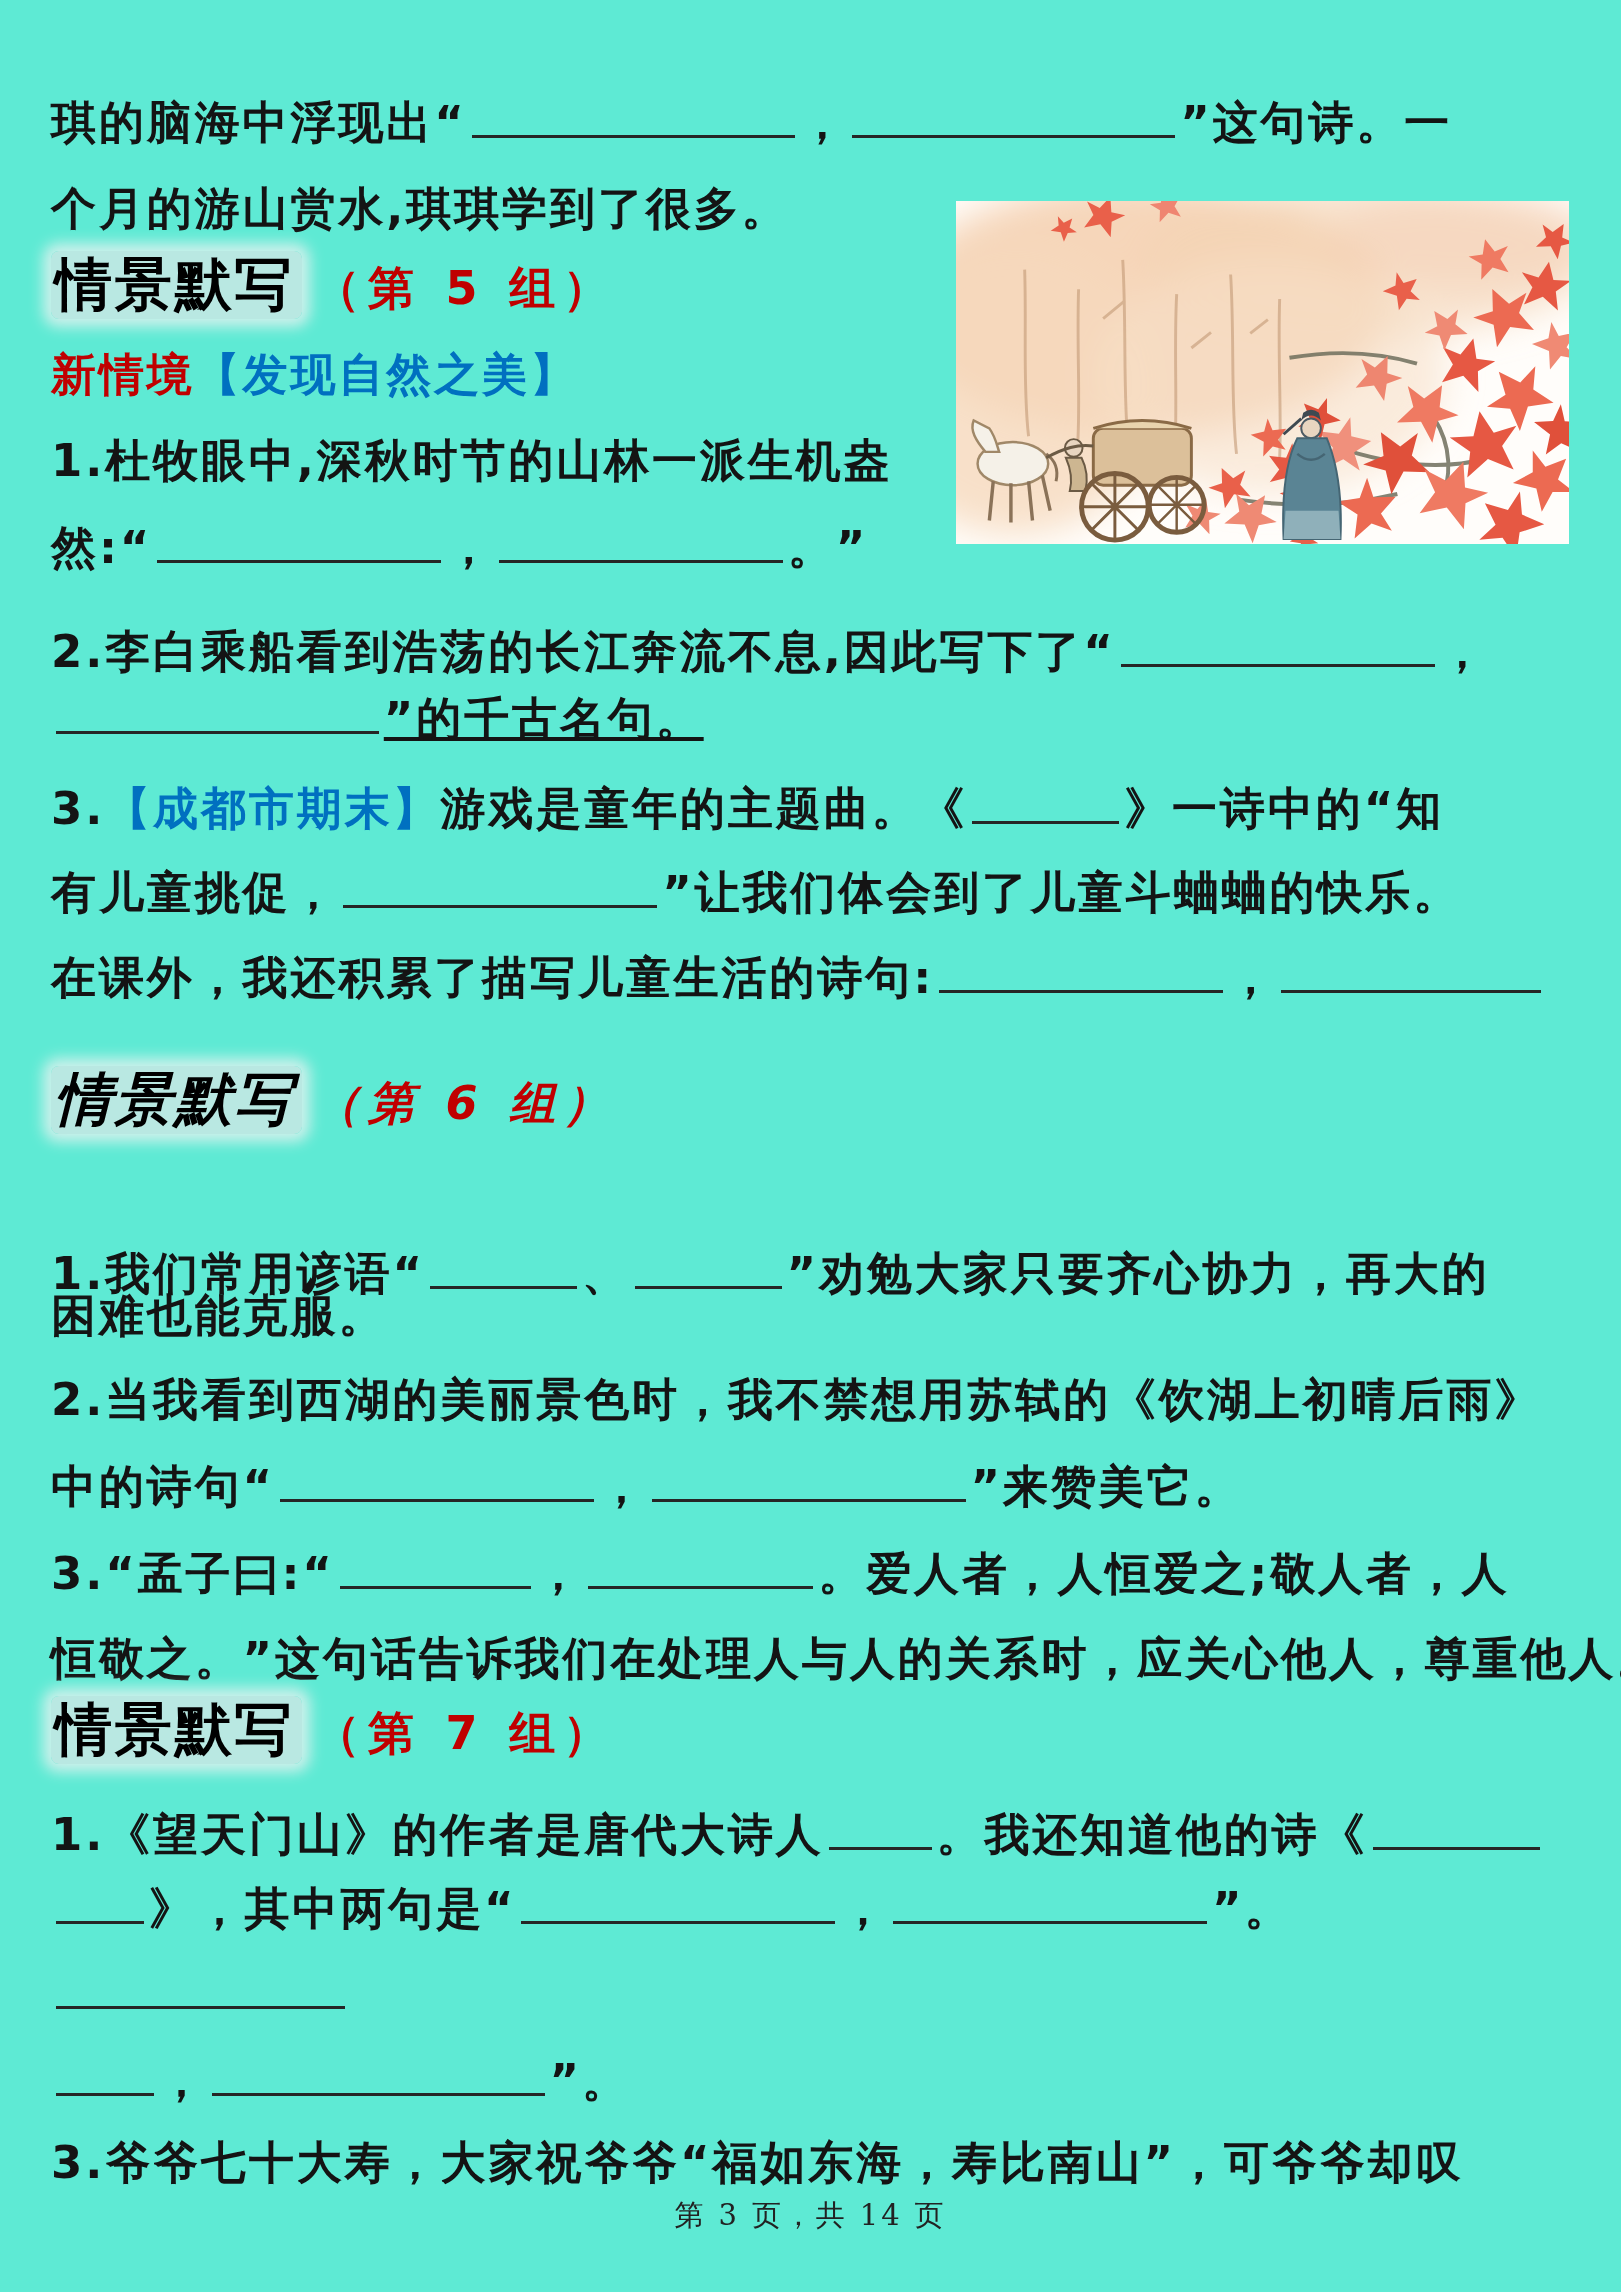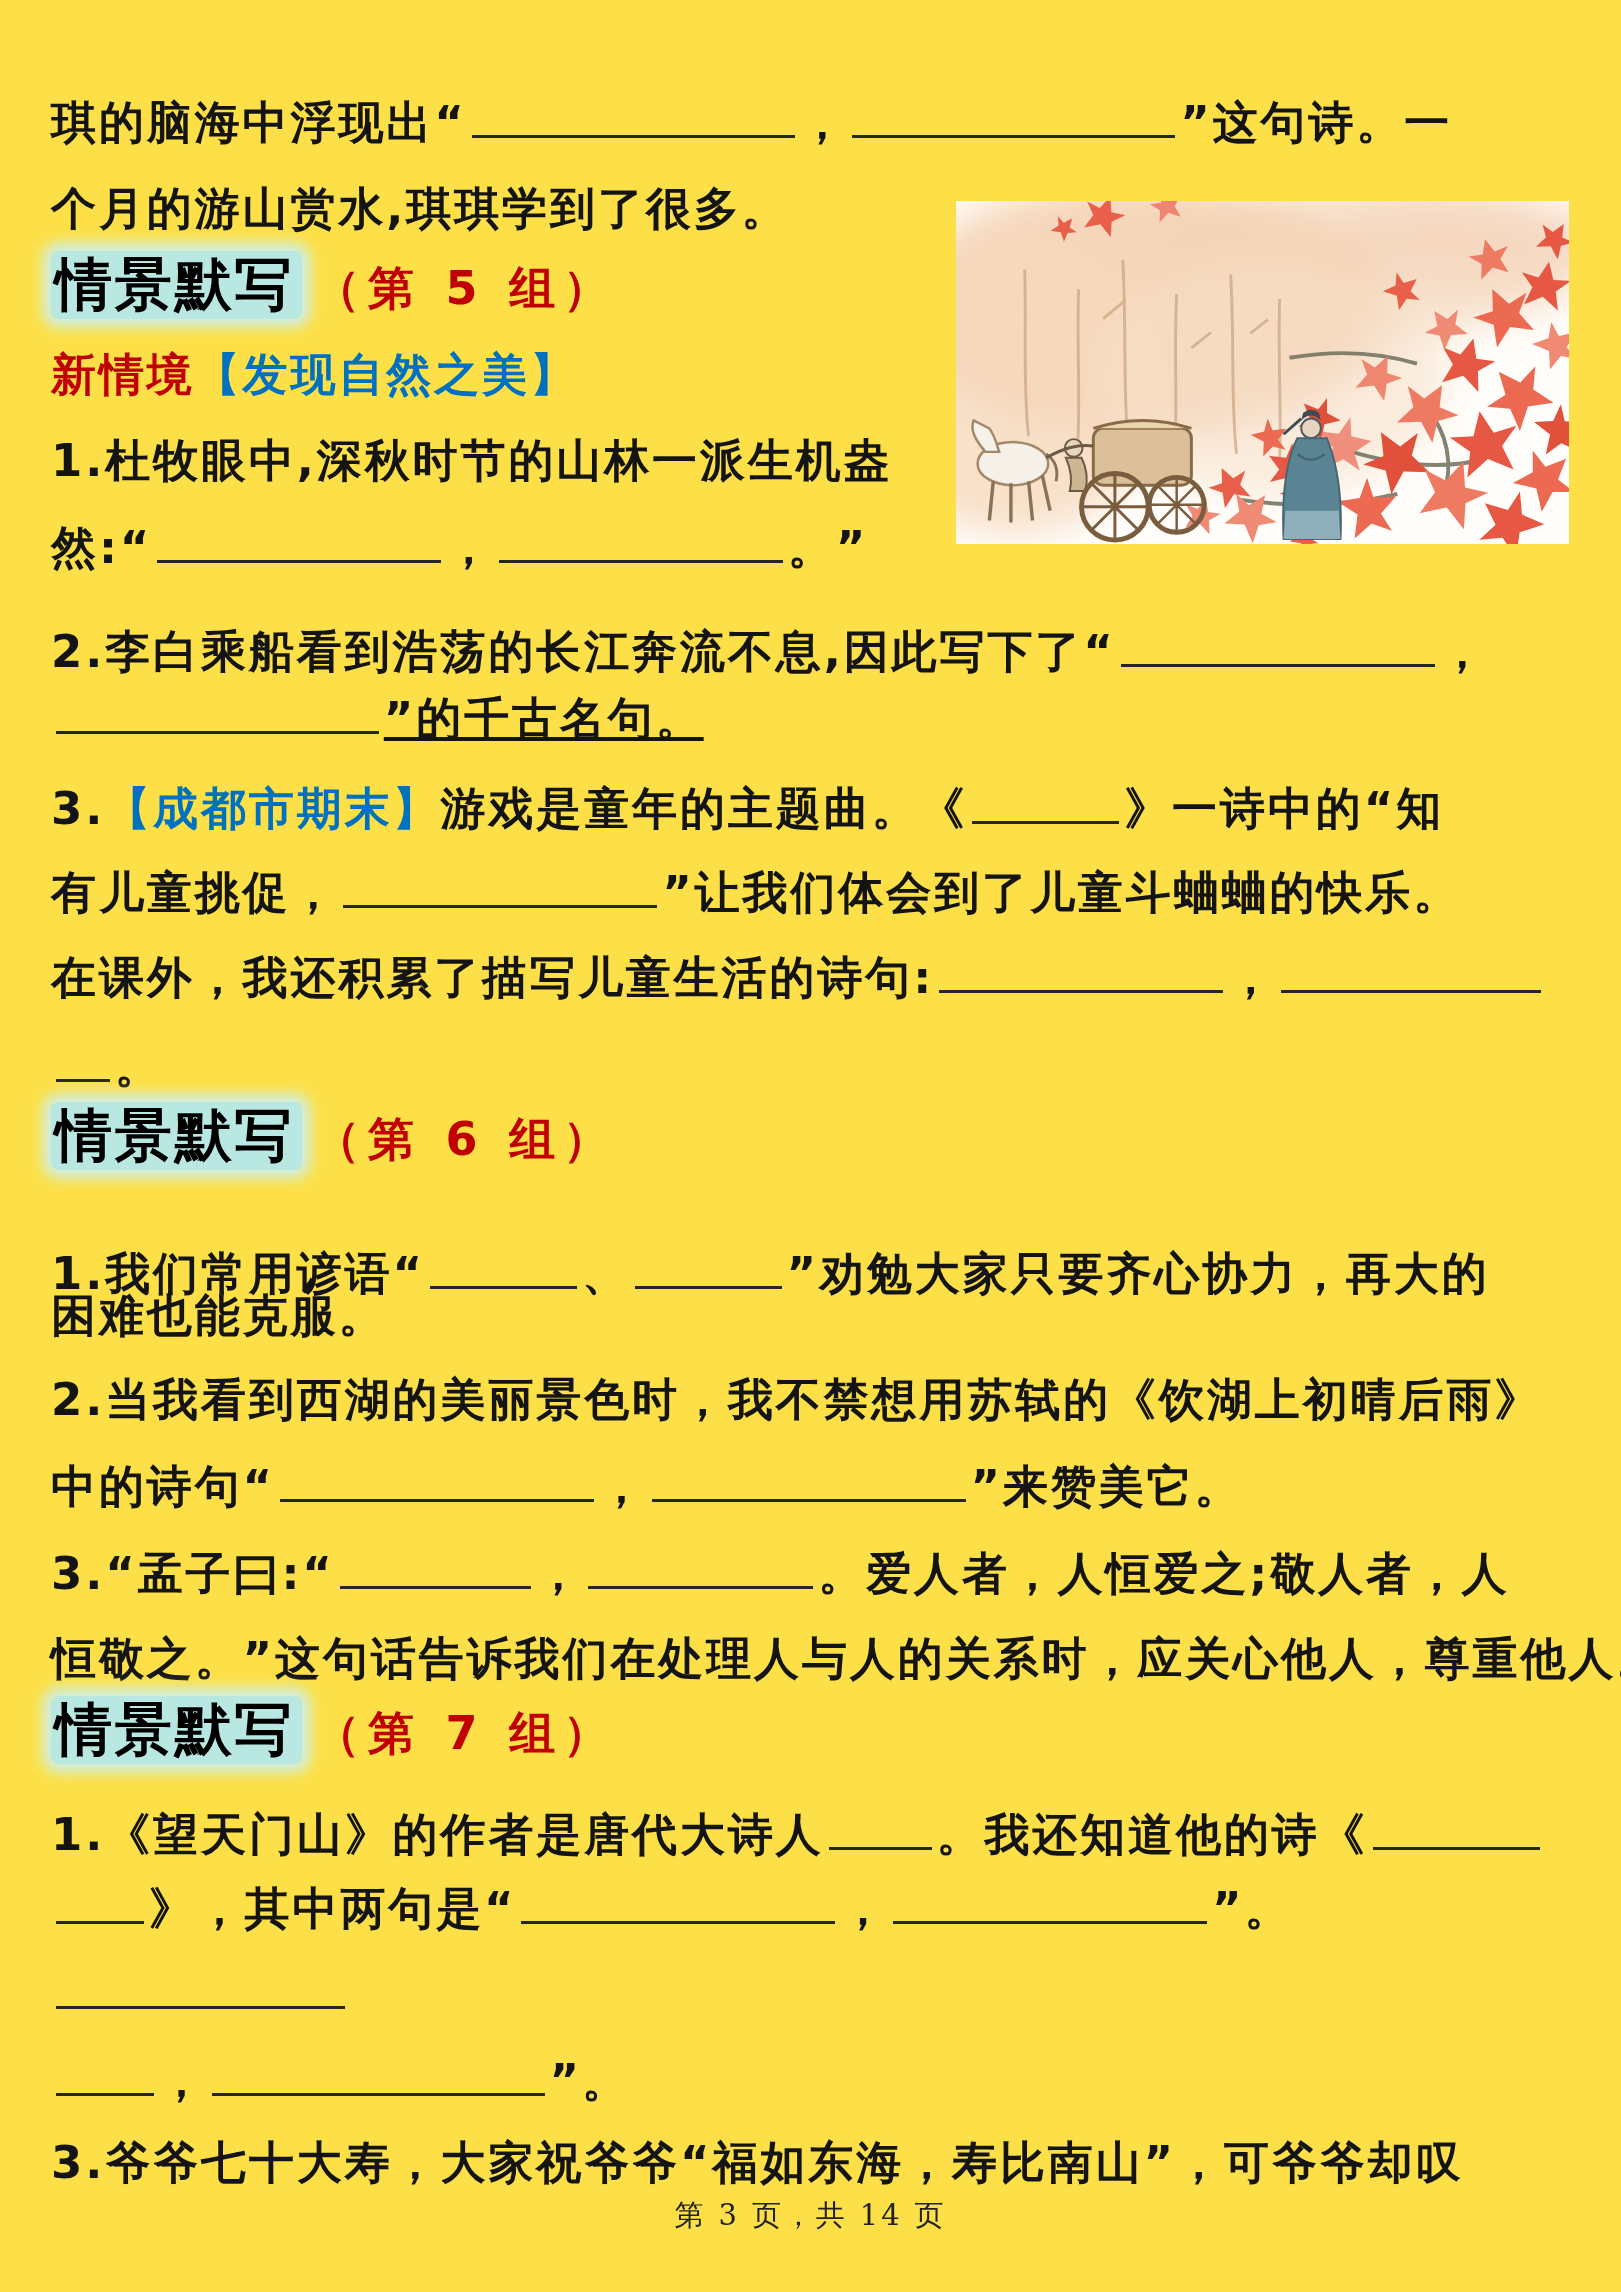--- a/index.html
+++ b/index.html
@@ -1,20 +1,20 @@
 <!DOCTYPE html>
 <html><head>
 <meta charset="utf-8">
 <style>
   html,body{margin:0;padding:0;background:#9a9a9a;}
   .page{
     position:relative;
     width:1621px;height:2293px;
     margin:0 auto;
-    background:#fde047;
+    background:#5eead4;
     overflow:hidden;
     font-family:"DejaVu Sans",sans-serif;
   }
   .line{
     position:absolute;
     left:51px;
     white-space:nowrap;
     font-size:45px;
     font-weight:600;
     color:#141414;
@@ -61,21 +61,21 @@
       <div class="line" style="top: 247px;"><span class="seg s-title">情景默写</span><span class="seg s-group">（第 5 组）</span></div>
       <div class="line" style="top: 345px;"><span class="seg s-red">新情境</span><span class="seg s-blue">【发现自然之美】</span></div>
       <div class="line" style="top: 431px;"><span class="seg">1.杜牧眼中,深秋时节的山林一派生机盎</span></div>
       <div class="line" style="top: 518px;"><span class="seg">然:“</span><span class="blank" style="width: 284px;"></span><span class="seg">，</span><span class="blank" style="width: 284px;"></span><span class="seg">。”</span></div>
       <div class="line" style="top: 604px; margin-top: 18px;"><span class="seg">2.李白乘船看到浩荡的长江奔流不息,因此写下了“</span><span class="blank" style="width: 314px;"></span><span class="seg">，</span></div>
       <div class="line" style="top: 689px; text-decoration: underline;"><span class="blank" style="width: 323px;"></span><span class="seg">”的千古名句。</span></div>
       <div class="line" style="top: 779px;"><span class="seg">3.</span><span class="seg s-blue">【成都市期末】</span><span class="seg">游戏是童年的主题曲。《</span><span class="blank" style="width: 147px;"></span><span class="seg">》一诗中的“知</span></div>
       <div class="line" style="top: 863px;"><span class="seg">有儿童挑促，</span><span class="blank" style="width: 314px;"></span><span class="seg">”让我们体会到了儿童斗蛐蛐的快乐。</span></div>
       <div class="line" style="top: 948px;"><span class="seg">在课外，我还积累了描写儿童生活的诗句:</span><span class="blank" style="width: 284px;"></span><span class="seg">，</span><span class="blank" style="width: 260px;"></span></div>
       <div class="line" style="top: 1037px;"><span class="blank" style="width: 54px;"></span><span class="seg">。</span></div>
-      <div class="line" style="top: 1098px;"><span class="seg s-title">情景默写</span><span class="seg s-group">（第 6 组）</span></div>
+      <div class="line" style="top: 1062px; font-style: italic;"><span class="seg s-title">情景默写</span><span class="seg s-group">（第 6 组）</span></div>
       <div class="line" style="top: 1244px; text-align: right;"><span class="seg">1.我们常用谚语“</span><span class="blank" style="width: 147px;"></span><span class="seg">、</span><span class="blank" style="width: 147px;"></span><span class="seg">”劝勉大家只要齐心协力，再大的</span></div>
       <div class="line" style="top: 1286px;"><span class="seg">困难也能克服。</span></div>
       <div class="line" style="top: 1370px;"><span class="seg">2.当我看到西湖的美丽景色时，我不禁想用苏轼的《饮湖上初晴后雨》</span></div>
       <div class="line" style="top: 1457px;"><span class="seg">中的诗句“</span><span class="blank" style="width: 314px;"></span><span class="seg">，</span><span class="blank" style="width: 314px;"></span><span class="seg">”来赞美它。</span></div>
       <div class="line" style="top: 1544px;"><span class="seg">3.“孟子曰:“</span><span class="blank" style="width: 191px;"></span><span class="seg">，</span><span class="blank" style="width: 225px;"></span><span class="seg">。爱人者，人恒爱之;敬人者，人</span></div>
       <div class="line" style="top: 1629px;"><span class="seg">恒敬之。”这句话告诉我们在处理人与人的关系时，应关心他人，尊重他人。</span></div>
       <div class="line" style="top: 1692px;"><span class="seg s-title">情景默写</span><span class="seg s-group">（第 7 组）</span></div>
       <div class="line" style="top: 1805px;"><span class="seg">1.《望天门山》的作者是唐代大诗人</span><span class="blank" style="width: 103px;"></span><span class="seg">。我还知道他的诗《</span><span class="blank" style="width: 167px;"></span></div>
       <div class="line" style="top: 1879px;"><span class="blank" style="width: 88px;"></span><span class="seg">》，其中两句是“</span><span class="blank" style="width: 314px;"></span><span class="seg">，</span><span class="blank" style="width: 314px;"></span><span class="seg">”。</span></div>
       <div class="line" style="top: 1965px;"><span class="blank" style="width: 289px;"></span></div>

